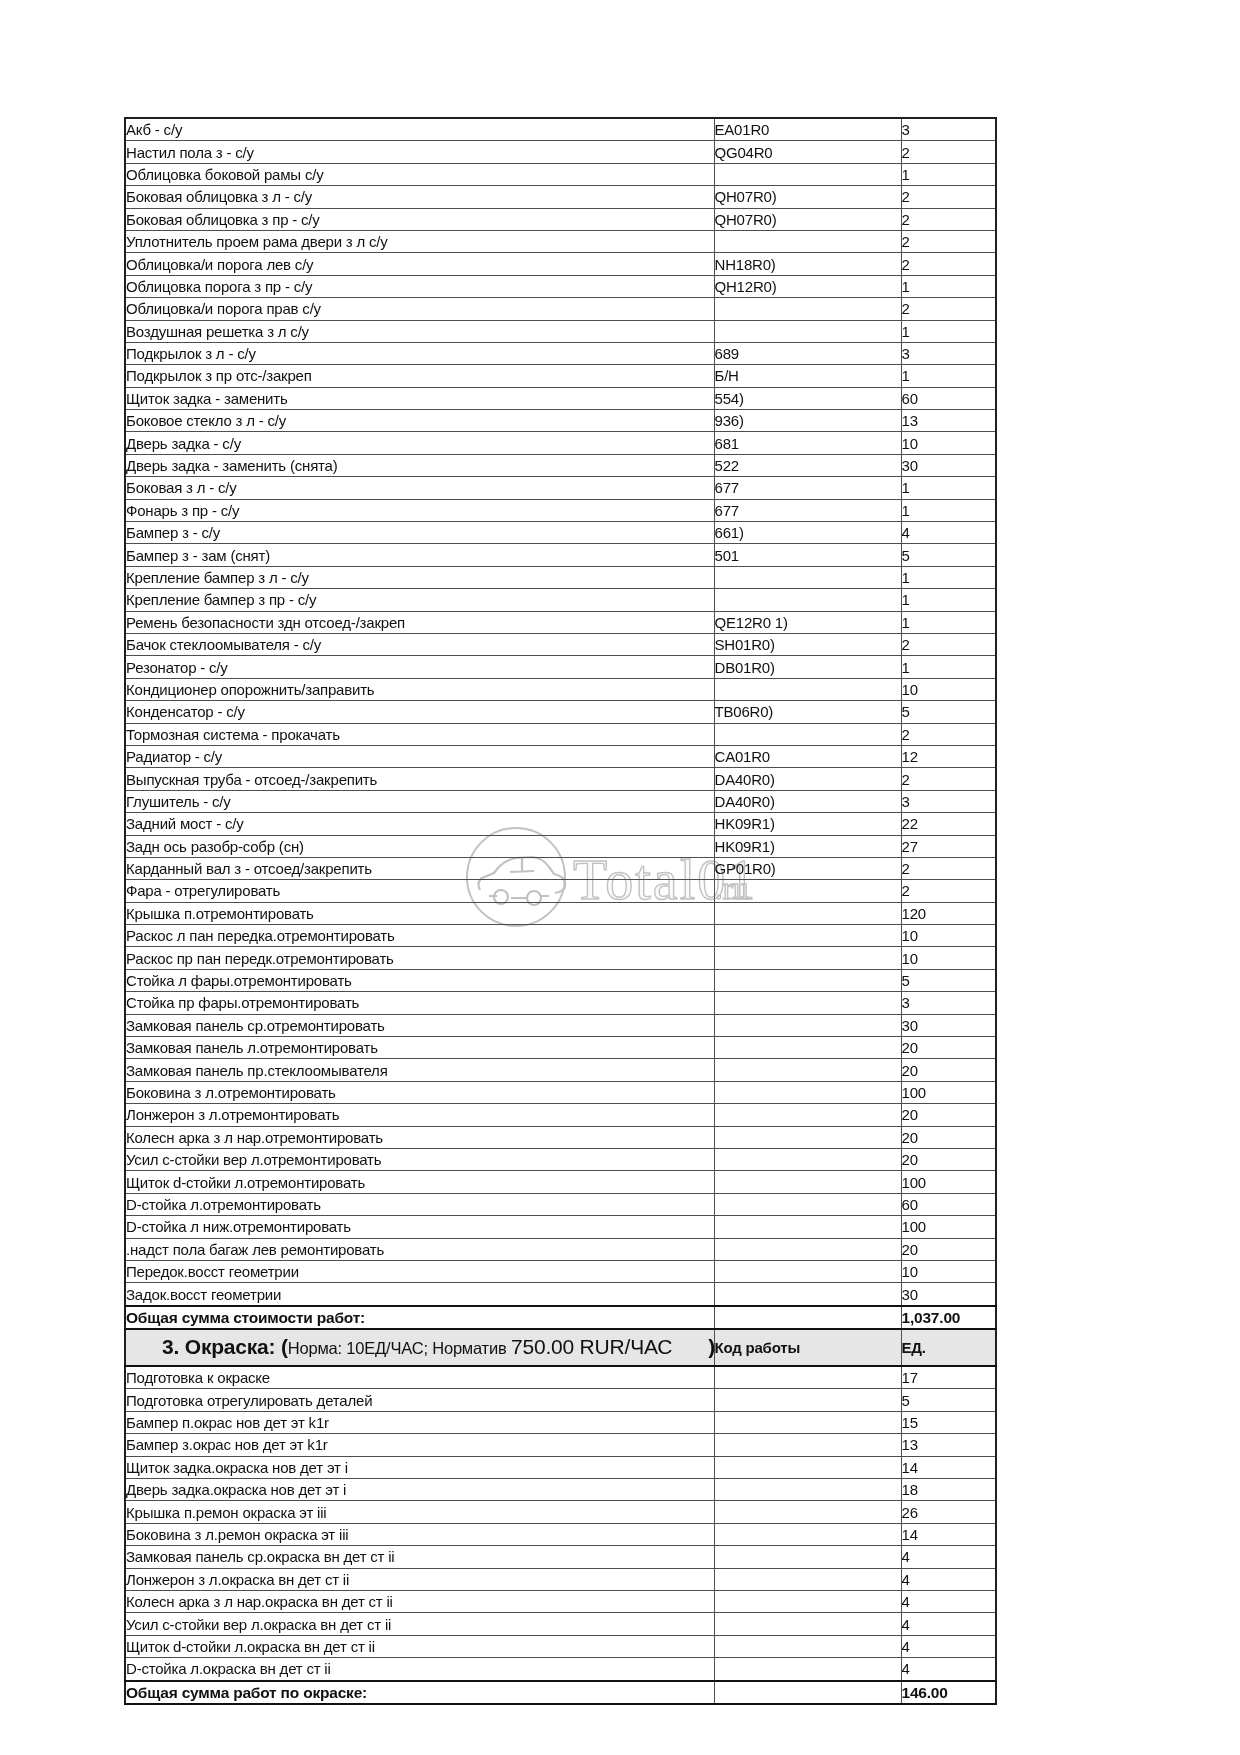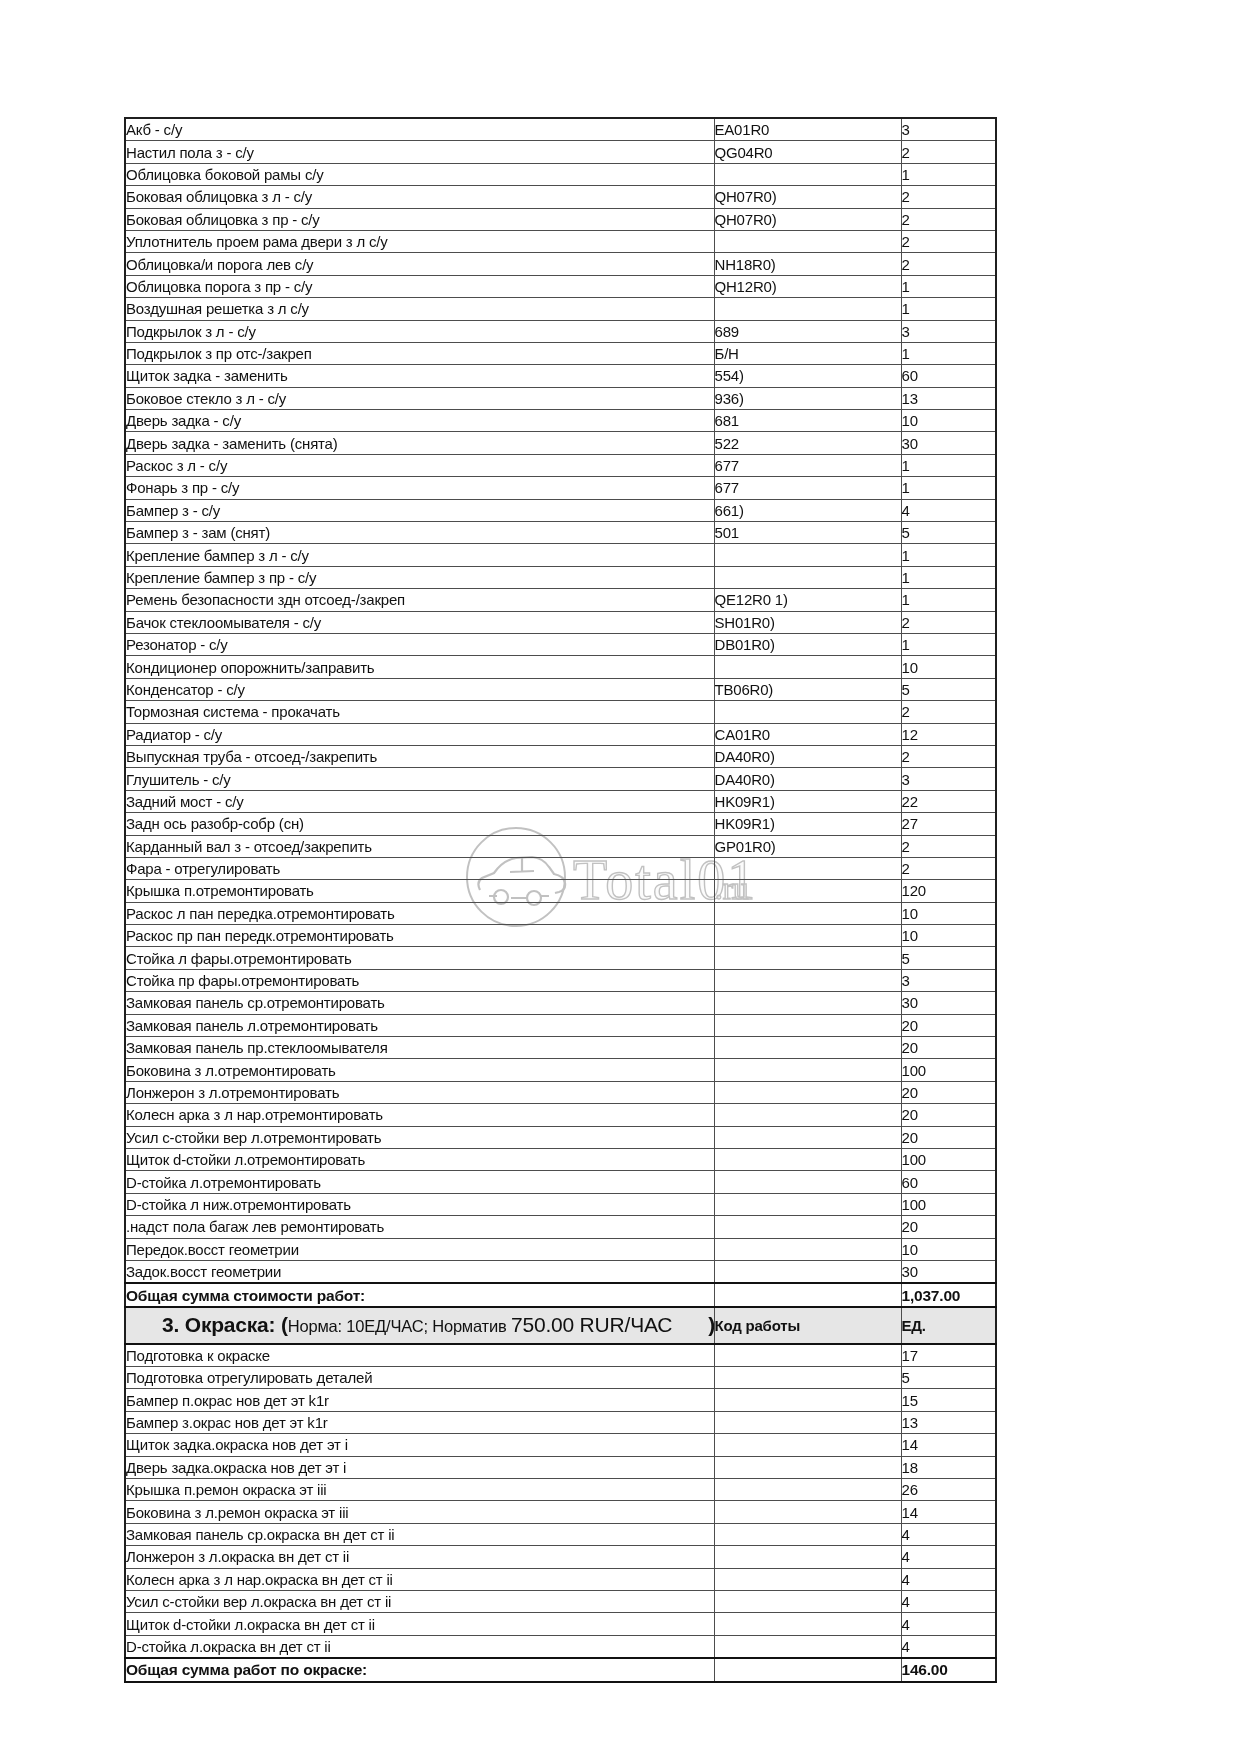--- a/index.html
+++ b/index.html
@@ -107,20 +107,25 @@
           <td class="col-name">Облицовка/и порога лев с/у</td>
           <td class="col-code">NH18R0)</td>
           <td class="col-units">2</td>
         </tr>
         <tr>
           <td class="col-name">Облицовка порога з пр - с/у</td>
           <td class="col-code">QH12R0)</td>
           <td class="col-units">1</td>
         </tr>
         <tr>
+          <td class="col-name">Облицовка/и порога прав с/у</td>
+          <td class="col-code"></td>
+          <td class="col-units">2</td>
+        </tr>
+        <tr>
           <td class="col-name">Воздушная решетка з л с/у</td>
           <td class="col-code"></td>
           <td class="col-units">1</td>
         </tr>
         <tr>
           <td class="col-name">Подкрылок з л - с/у</td>
           <td class="col-code">689</td>
           <td class="col-units">3</td>
         </tr>
         <tr>
@@ -142,21 +147,21 @@
           <td class="col-name">Дверь задка - с/у</td>
           <td class="col-code">681</td>
           <td class="col-units">10</td>
         </tr>
         <tr>
           <td class="col-name">Дверь задка - заменить (снята)</td>
           <td class="col-code">522</td>
           <td class="col-units">30</td>
         </tr>
         <tr>
-          <td class="col-name">Раскос з л - с/у</td>
+          <td class="col-name">Боковая з л - с/у</td>
           <td class="col-code">677</td>
           <td class="col-units">1</td>
         </tr>
         <tr>
           <td class="col-name">Фонарь з пр - с/у</td>
           <td class="col-code">677</td>
           <td class="col-units">1</td>
         </tr>
         <tr>
           <td class="col-name">Бампер з - с/у</td>

